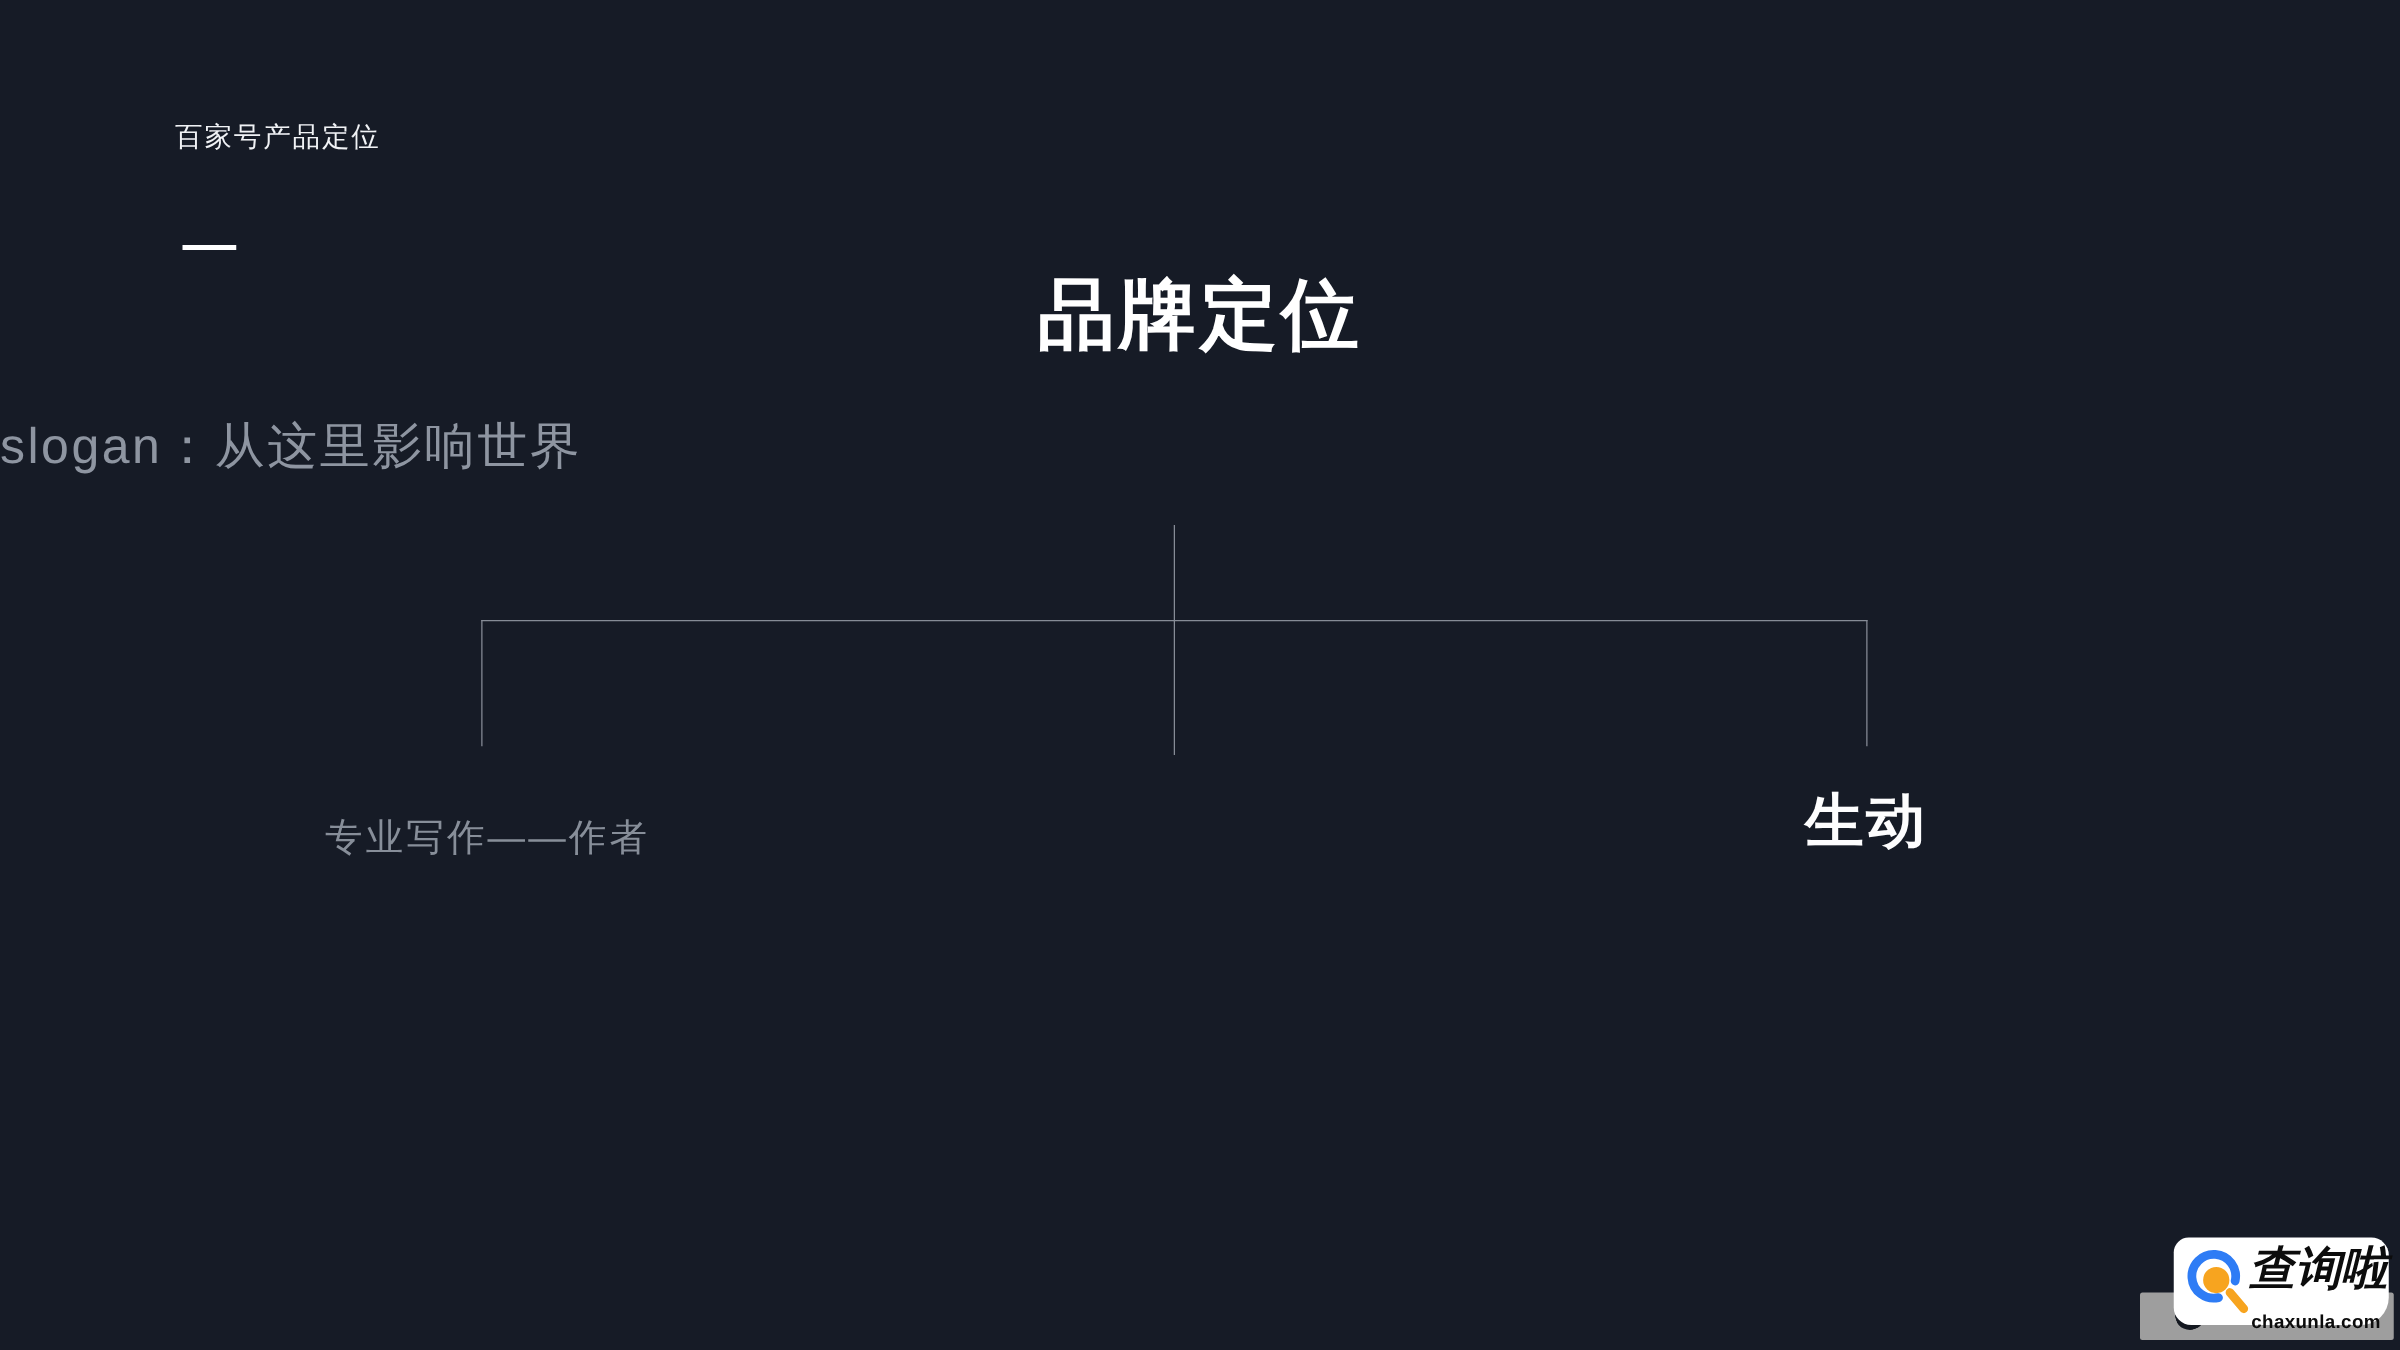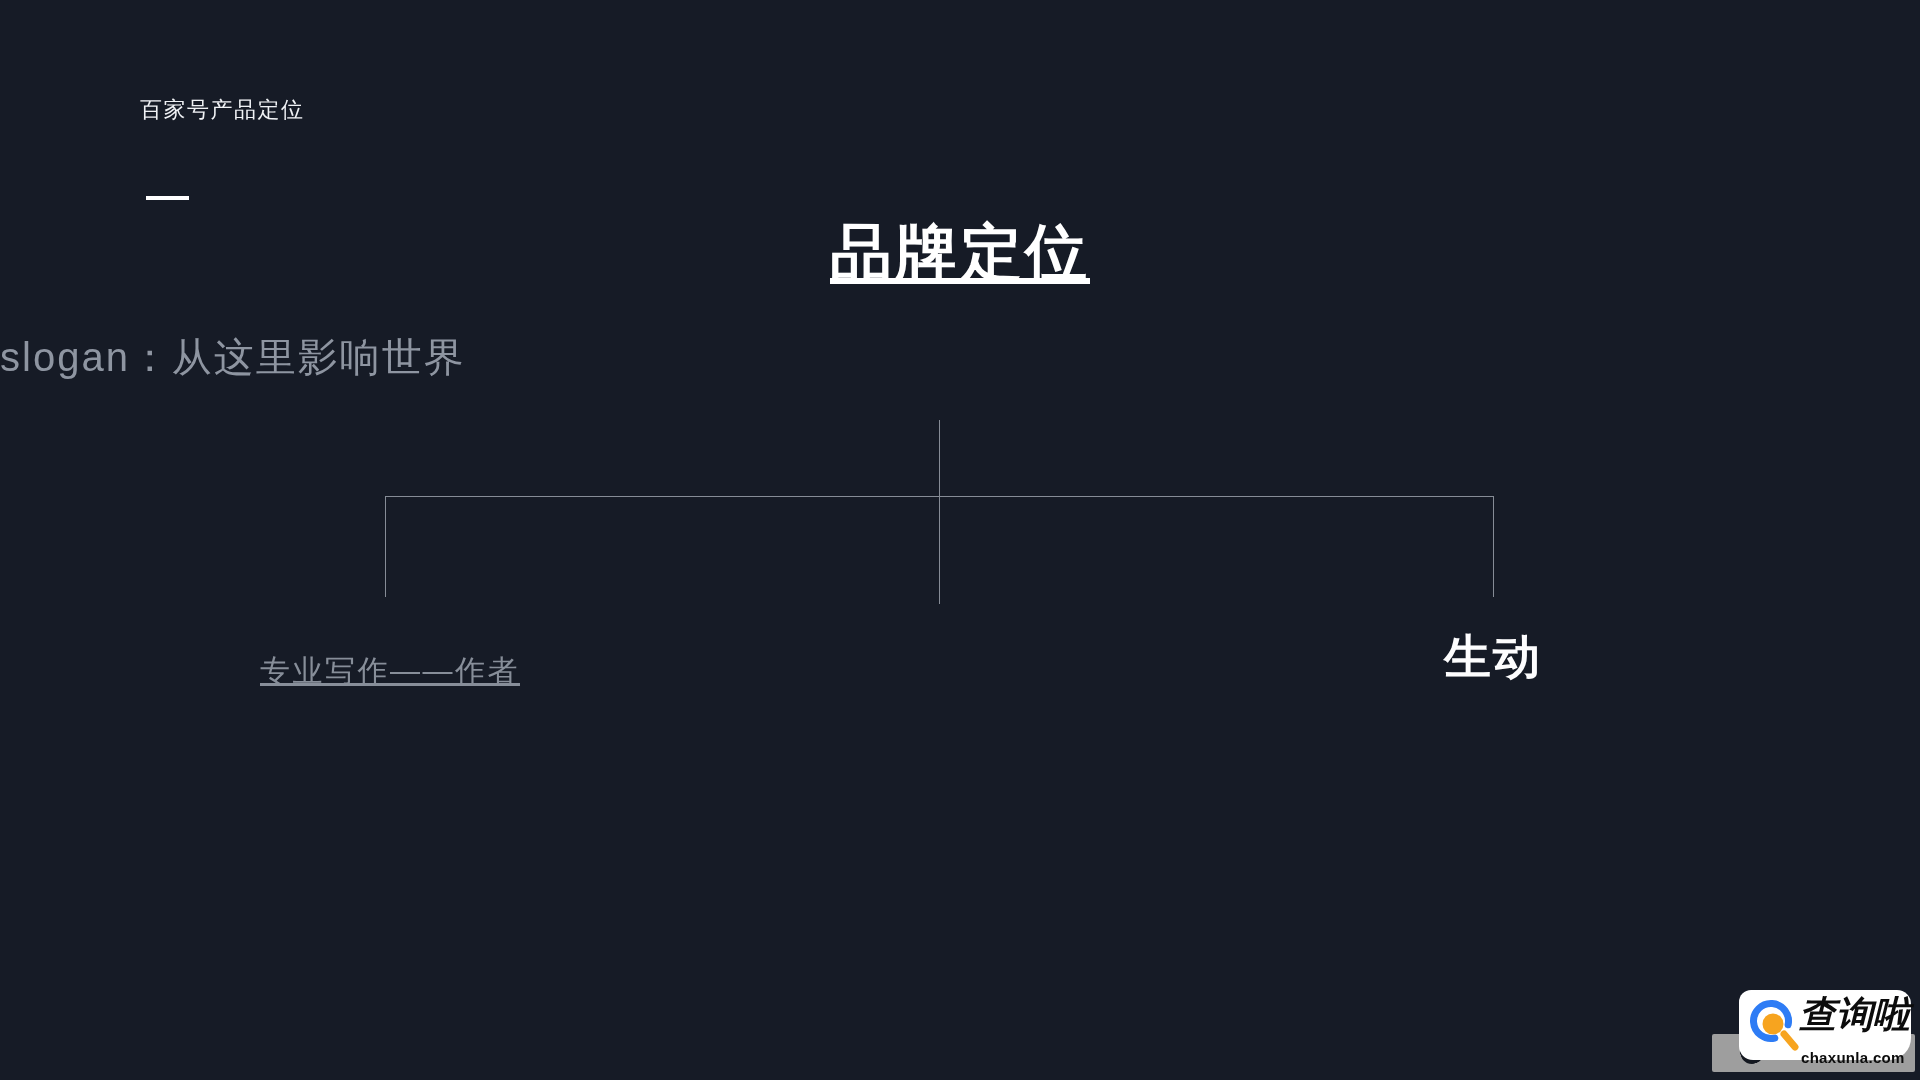--- a/index.html
+++ b/index.html
@@ -17,21 +17,21 @@
     font-size:22px;color:#f0f2f5;letter-spacing:1.5px;
   }
   .label-dash{
     left:146px;top:196px;width:43px;height:4px;background:#ffffff;
   }
 
   
   .title{
     left:0;top:222px;width:1920px;margin:0;
     text-align:center;font-size:62px;font-weight:700;
-    color:#ffffff;letter-spacing:3px;line-height:1;text-decoration:underline;
+    color:#ffffff;letter-spacing:3px;line-height:1;
   }
   .slogan{
     left:0;top:334px;width:1920px;
     text-align:left;font-size:40px;color:#8e95a1;letter-spacing:2px;line-height:1.15;
   }
 
   
   .line{position:absolute;background:#868c96;}
   .l-stem {left:939px;top:420px;width:1px;height:77px;}
   .l-rail {left:385px;top:496px;width:1109px;height:1px;}
@@ -43,21 +43,21 @@
   .branch{position:absolute;top:630px;width:620px;text-align:center;}
   .branch.b0{left:80px;}
   .branch.b1{left:630px;}
   .branch.b2{left:1183px;}
   .branch h2{
     margin:0;font-size:47px;font-weight:700;color:#fdfdfe;
     letter-spacing:2px;line-height:1.15;
   }
   .branch p{
     margin:24px 0 0;font-size:30px;color:#878e99;
-    letter-spacing:2.5px;line-height:1.1;text-decoration:underline;
+    letter-spacing:2.5px;line-height:1.1;
   }
 
   
   .wm-bar{
     left:1712px;top:1034px;width:203px;height:38px;
     background:#9e9e9e;z-index:1;border-radius:2px;
   }
   .wm-crescent{
     left:1740px;top:1040px;width:24px;height:24px;box-sizing:border-box;
     border:7px solid #141820;border-radius:50%;

